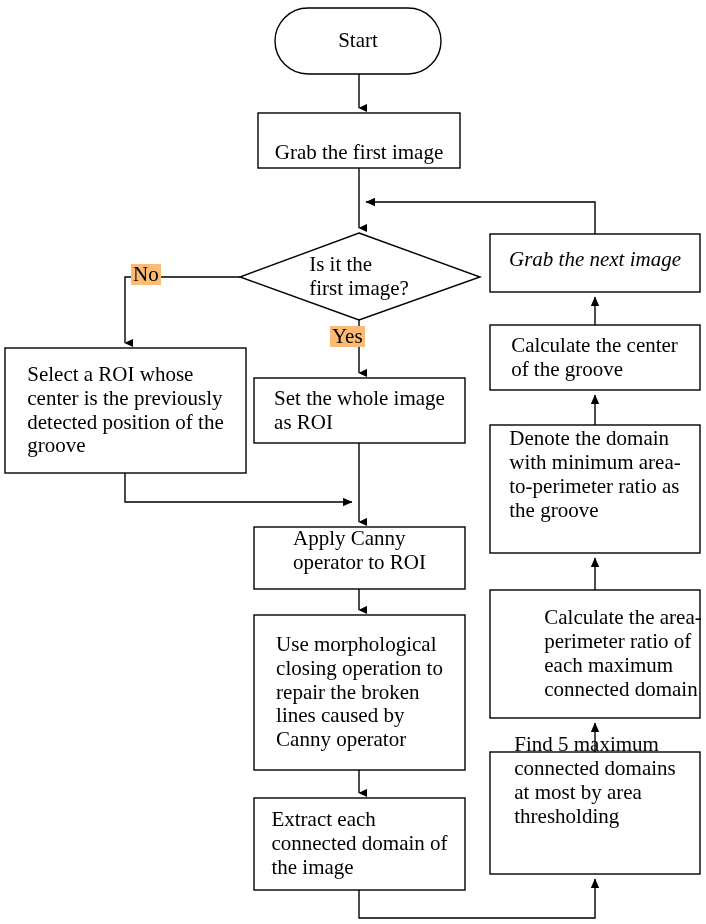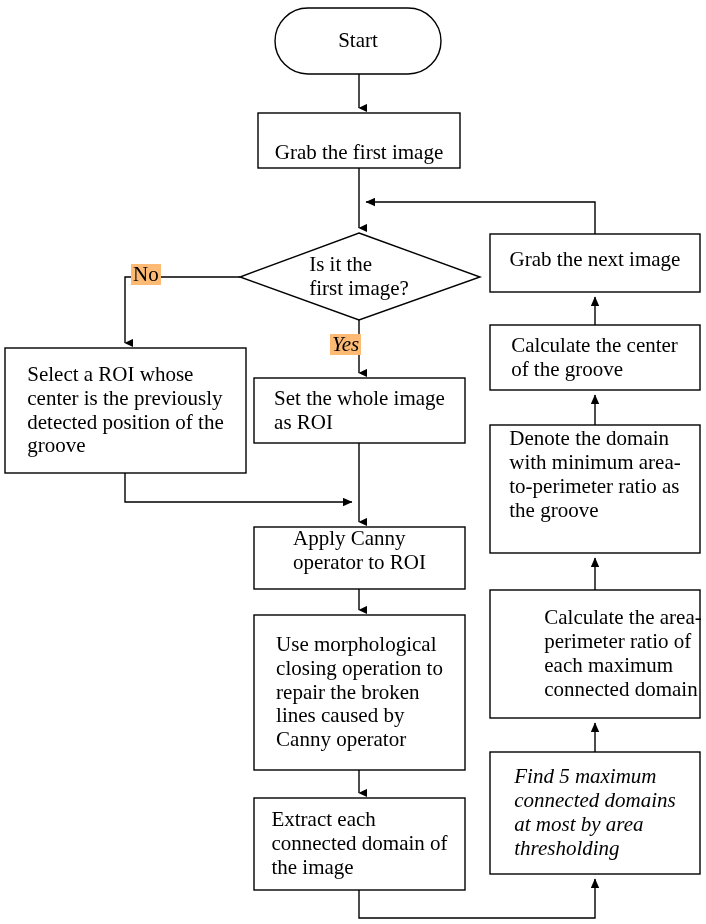--- a/index.html
+++ b/index.html
@@ -154,37 +154,37 @@
   <div class="node-text" style="left:254px; top:615px; width:211px; height:155px;">Use morphological
 closing operation to
 repair the broken
 lines caused by
 Canny operator</div>
 
   <div class="node-text" style="left:254px; top:798px; width:211px; height:92px;">Extract each
 connected domain of
 the image</div>
 
-  <div class="node-text" style="left:490px; top:752px; width:210px; height:122px;font-style:italic;">Find 5 maximum
+  <div class="node-text" style="left:490px; top:720px; width:210px; height:122px;">Find 5 maximum
 connected domains
 at most by area
 thresholding</div>
 
   <div class="node-text" style="left:490px; top:590px; width:210px; height:128px;margin-left:28px;">Calculate the area-
 perimeter ratio of
 each maximum
 connected domain</div>
 
   <div class="node-text" style="left:490px; top:425px; width:210px; height:100px;">Denote the domain
 with minimum area-
 to-perimeter ratio as
 the groove</div>
 
   <div class="node-text" style="left:472px; top:325px; width:245px; height:65px;">Calculate the center
 of the groove</div>
 
-  <div class="node-text" style="left:490px; top:234px; width:210px; height:52px;">Grab the next image</div>
+  <div class="node-text" style="left:490px; top:234px; width:210px; height:52px;font-style:italic;">Grab the next image</div>
 
   <div class="edge-label" style="left:131px; top:264px;">No</div>
 
-  <div class="edge-label" style="left:330px; top:334px;font-style:italic;">Yes</div>
+  <div class="edge-label" style="left:330px; top:326px;">Yes</div>
 
 </div>
 
 </body></html>

